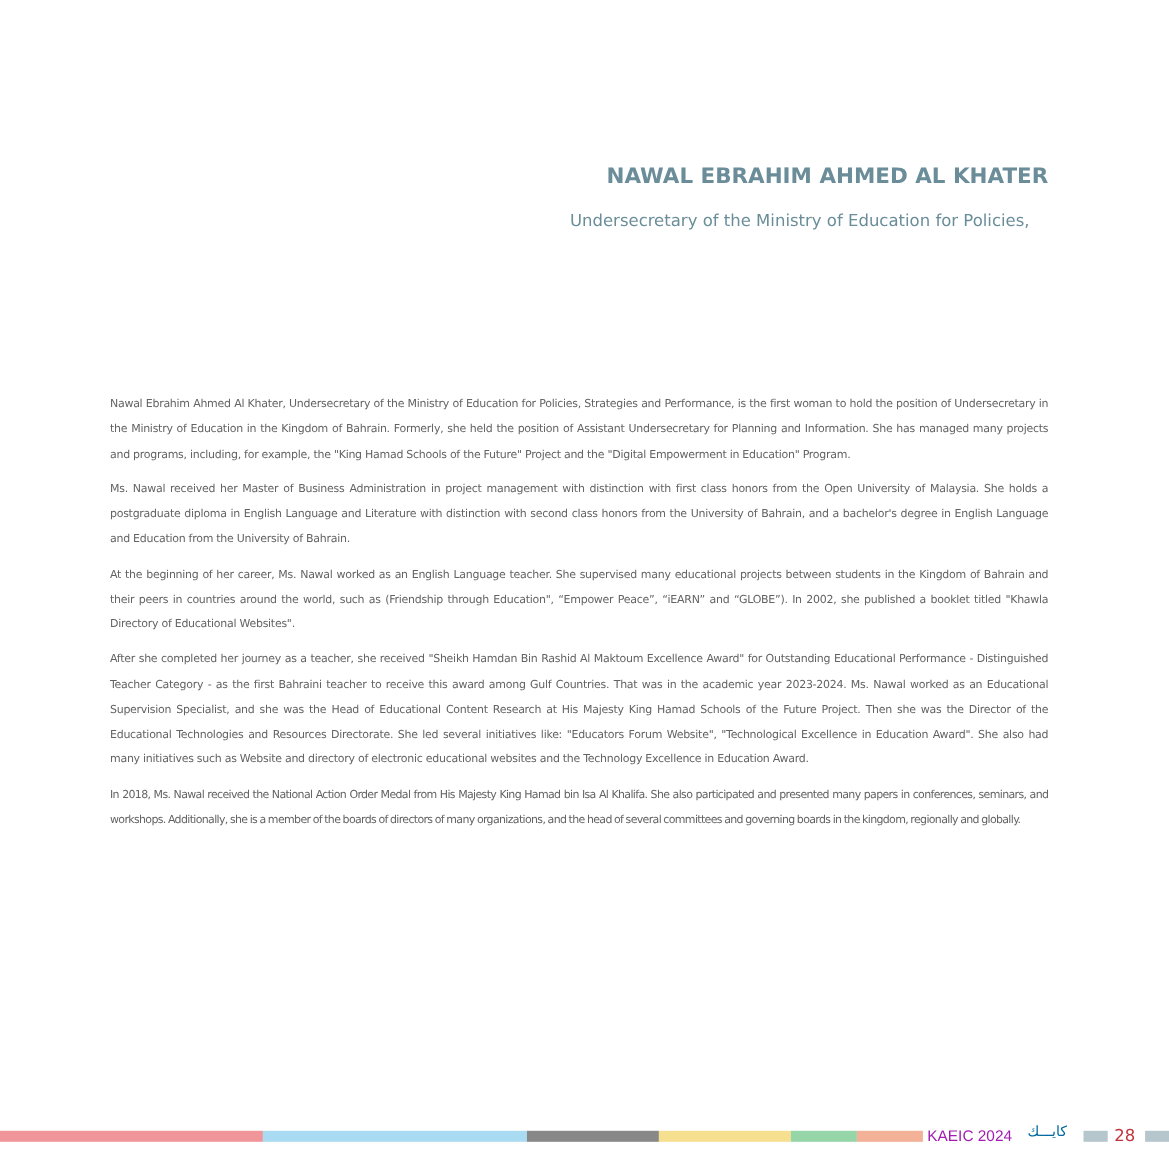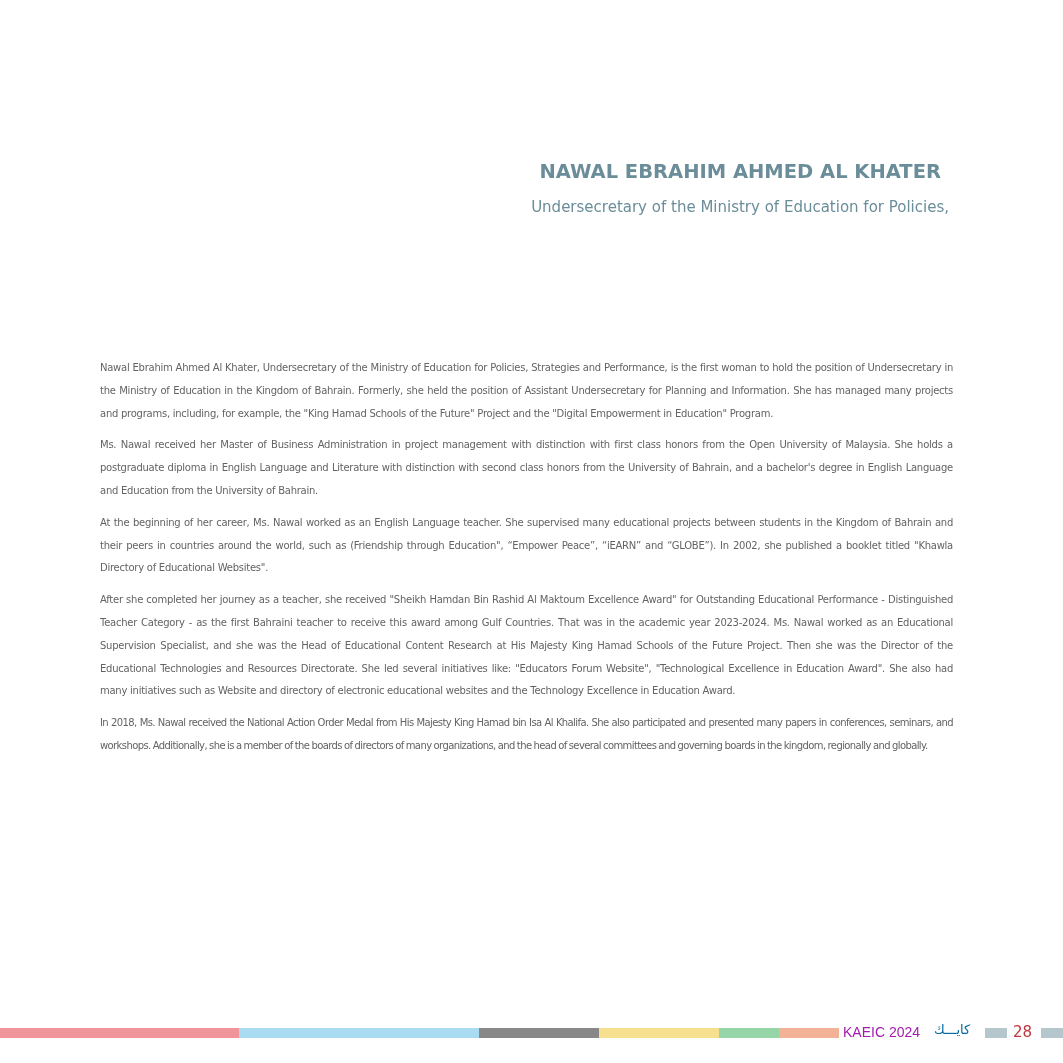--- a/index.html
+++ b/index.html
@@ -21,28 +21,28 @@
     text-align: right;
     width: 520px;
   }
   .name {
     font-family: "DejaVu Sans", sans-serif;
     font-size: 19.5px;
     font-weight: 600;
     color: #6a8d99;
     letter-spacing: 0px;
     line-height: 26px;
-    margin: 12px;
+    margin: 0;
   }
   .role {
     font-family: "DejaVu Sans", sans-serif;
     font-size: 15px;
     color: #6a8d99;
     line-height: 20px;
-    margin: 4px;
+    margin: 17px;
   }
   .body {
     position: absolute;
     left: 100px;
     top: 357px;
     width: 853px;
   }
   .body p {
     margin: 0 0 9px 0;
     font-family: "DejaVu Sans", sans-serif;

